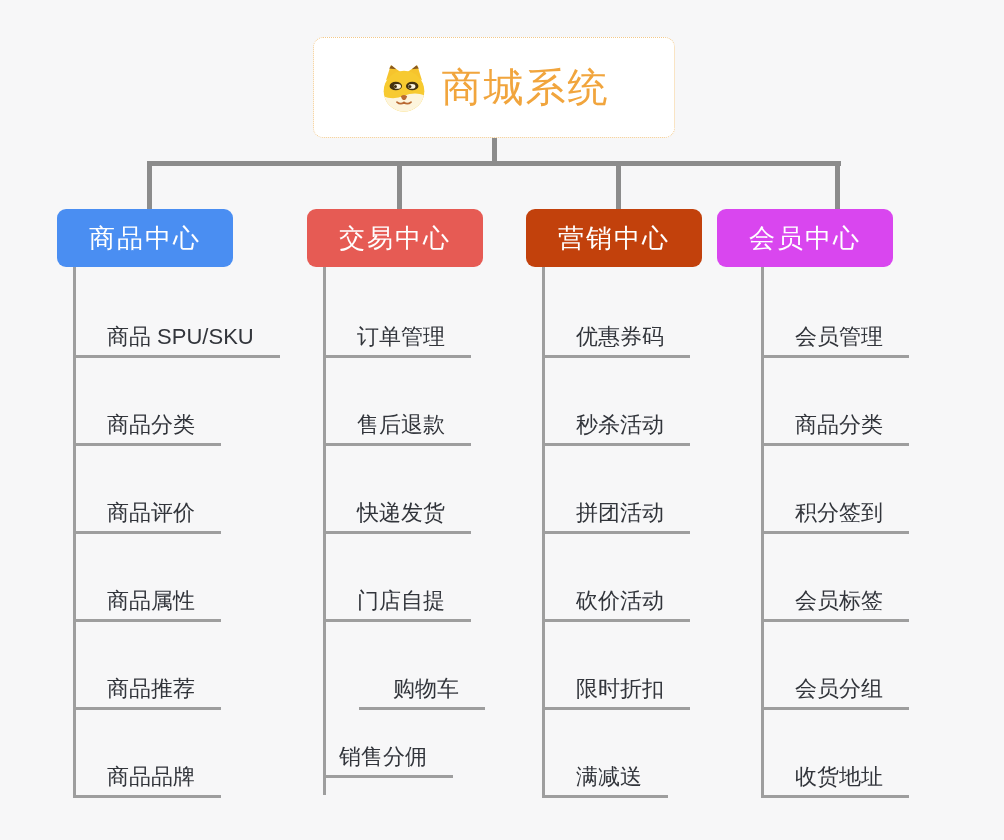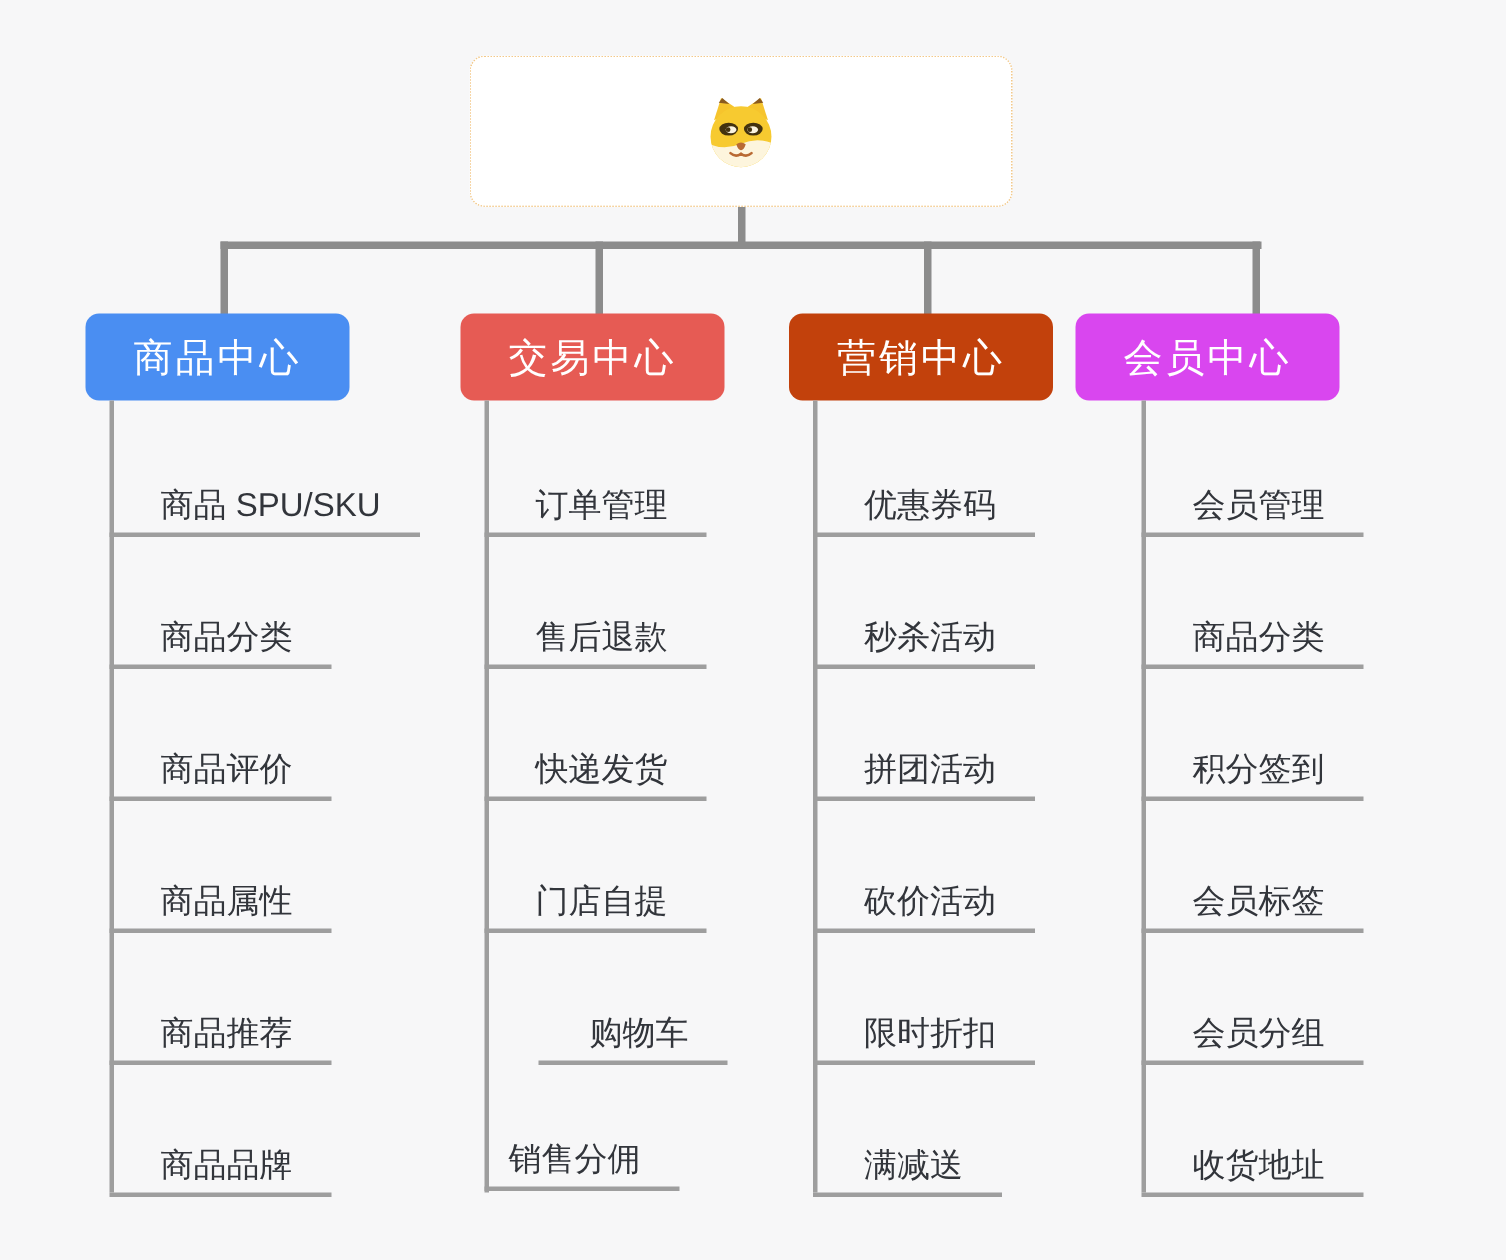--- a/index.html
+++ b/index.html
@@ -69,20 +69,21 @@
         <ellipse cx="21.5" cy="29.5" rx="8" ry="5.5" fill="#43320f"></ellipse>
         <ellipse cx="23.5" cy="30" rx="4.6" ry="3" fill="#fbf4e0"></ellipse>
         <circle cx="21" cy="30" r="2" fill="#43320f"></circle>
         <ellipse cx="42.5" cy="29.5" rx="8" ry="5.5" fill="#43320f"></ellipse>
         <ellipse cx="42" cy="30" rx="4.6" ry="3" fill="#fbf4e0"></ellipse>
         <circle cx="39.5" cy="30" r="2" fill="#43320f"></circle>
         <path d="M28 42.5 Q32 39.5 36 42.5 Q34.5 47.5 32 47.5 Q29.5 47.5 28 42.5 Z" fill="#b96a33"></path>
         <path d="M23 50 Q27.5 54 32 50.5 Q36.5 54 41 50" stroke="#b96a33" stroke-width="2.2" fill="none" stroke-linecap="round"></path>
       </svg>
     </span>
+    <span class="root-title">商城系统</span>
   </div>
 
   <div class="tline stub"></div>
   <div class="tline hbar"></div>
 
   <div id="branches">
       <div class="tline drop" style="left: 147px;"></div>
       <div class="branch-header" style="left: 57px; background: rgb(74, 142, 242);">商品中心</div>
       <div class="column" style="left: 73px;">
         <div class="item" style="top: 52px;">商品 SPU/SKU</div>
@@ -93,21 +94,21 @@
         <div class="item" style="top: 492px;">商品品牌</div>
       </div>
       <div class="tline drop" style="left: 397px;"></div>
       <div class="branch-header" style="left: 307px; background: rgb(230, 91, 84);">交易中心</div>
       <div class="column" style="left: 323px;">
         <div class="item" style="top: 52px;">订单管理</div>
         <div class="item" style="top: 140px;">售后退款</div>
         <div class="item" style="top: 228px;">快递发货</div>
         <div class="item" style="top: 316px;">门店自提</div>
         <div class="item" style="top: 404px; margin-left: 36px;">购物车</div>
-        <div class="item" style="top: 488px; padding-left: 16px;">销售分佣</div>
+        <div class="item" style="top: 472px; padding-left: 16px;">销售分佣</div>
       </div>
       <div class="tline drop" style="left: 616px;"></div>
       <div class="branch-header" style="left: 526px; background: #c2410c;">营销中心</div>
       <div class="column" style="left: 542px;">
         <div class="item" style="top: 52px;">优惠券码</div>
         <div class="item" style="top: 140px;">秒杀活动</div>
         <div class="item" style="top: 228px;">拼团活动</div>
         <div class="item" style="top: 316px;">砍价活动</div>
         <div class="item" style="top: 404px;">限时折扣</div>
         <div class="item" style="top: 492px;">满减送</div>

